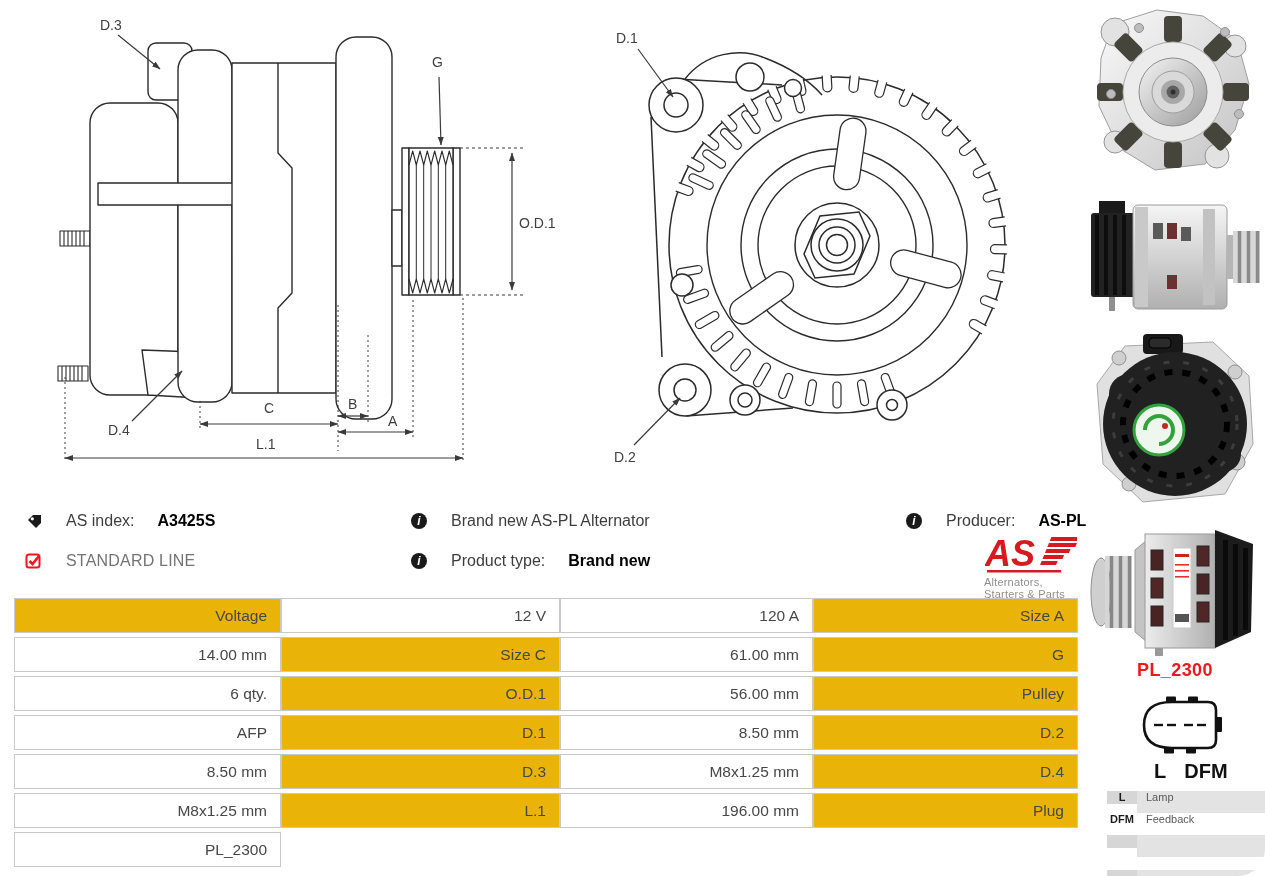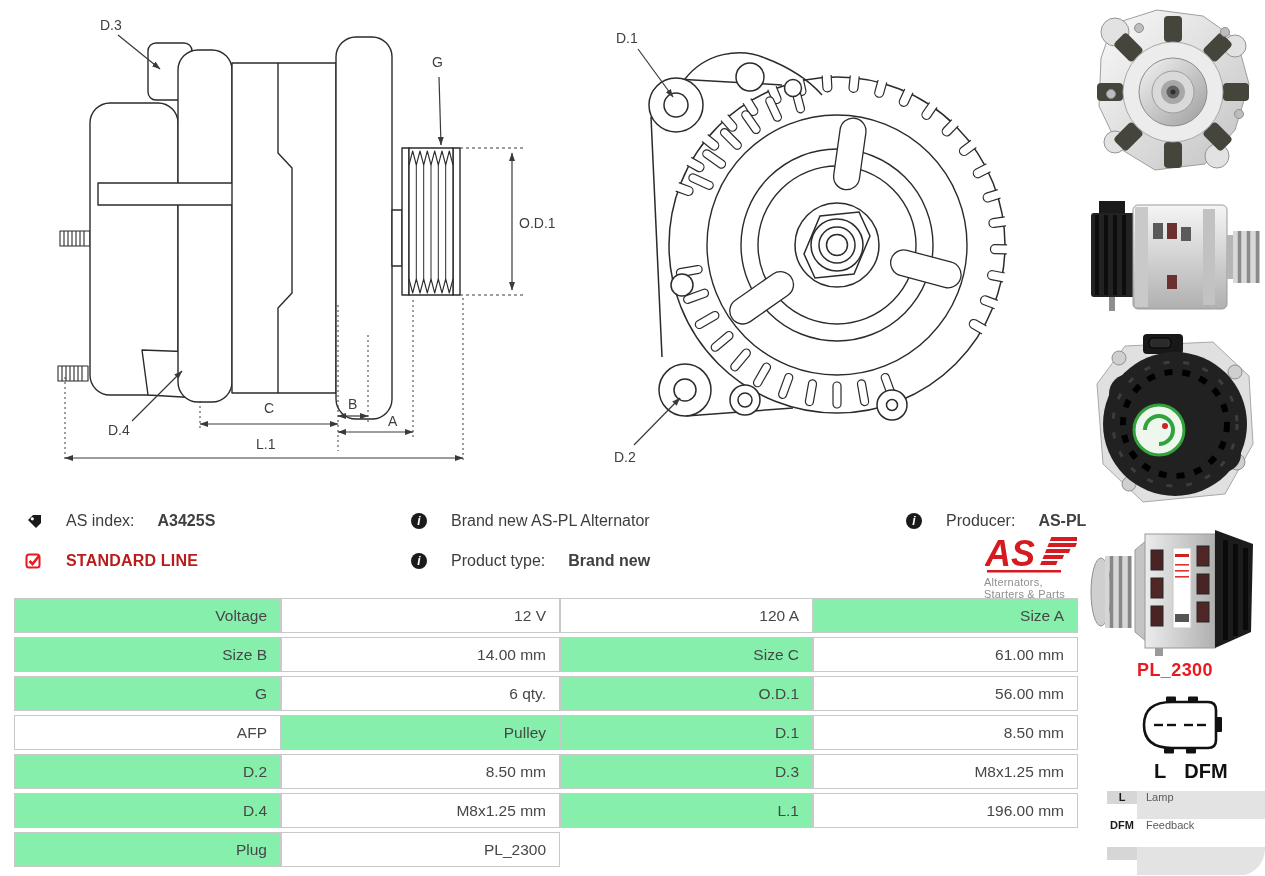--- a/index.html
+++ b/index.html
@@ -2,39 +2,39 @@
 <html><head>
 <meta charset="utf-8">
 <style>
   html,body{margin:0;padding:0;background:#fff;}
   .page{position:relative;width:1265px;height:876px;background:#fff;overflow:hidden;
         font-family:"Liberation Sans",sans-serif;color:#3d3d3d;border-radius:27px;}
   .abs{position:absolute;}
   
   .info-line{position:absolute;display:flex;align-items:center;gap:23px;height:22px;
              font-size:16px;color:#3d3d3d;white-space:nowrap;}
-  .info-line .b{font-weight:bold;color:#404040;}
-  .red-line{color:#b91c1c;font-weight:bold;letter-spacing:.2px;}
+  .info-line .b{font-weight:bold;color:#000000;}
+  .red-line{color:#737373;font-weight:normal;letter-spacing:.2px;}
   .logo-tagline{position:absolute;left:984px;top:576px;width:100px;font-size:11px;color:#8f8f8f;
                 letter-spacing:.2px;}
   
   .spec-table{position:absolute;left:14px;top:598px;width:1064px;display:grid;
               grid-template-columns:267px 279px 253px 265px;grid-auto-rows:35px;row-gap:4px;}
   .cell{border:1px solid #c9c9c9;display:flex;align-items:center;justify-content:flex-end;
         padding-right:13px;font-size:15.5px;color:#474747;box-sizing:border-box;}
-  .cell.lbl{background:#86efac;padding-left:28px;}
+  .cell.lbl{background:#eab308;padding-left:28px;}
   .cell.val{background:#ffffff;}
   
   .plug-name{position:absolute;left:1085px;top:660px;width:180px;text-align:center;
              font-size:18px;font-weight:bold;color:#e8191f;letter-spacing:.4px;}
   
   .legend{position:absolute;left:1107px;top:791px;display:grid;grid-template-columns:30px 128px;
           font-size:11px;line-height:13px;}
   .legend .k{font-weight:bold;color:#1a1a1a;text-align:center;height:13px;}
-  .legend .v{color:#5a5a5a;padding-left:9px;height:28px;}
+  .legend .v{color:#5a5a5a;padding-left:9px;height:22px;}
   .legend .shade-k{background:#d6d6d6;}
   .legend .shade-v{background:#e3e3e3;}
   .legend .spacer{height:13px;background:#fff;}
   svg text{font-family:"Liberation Sans",sans-serif;}
   .dim{fill:#3f3f3f;font-size:14px;}
   .photo{position:absolute;left:1085px;width:180px;}
 </style>
 </head>
 <body>
 
@@ -397,32 +397,31 @@
     <rect x="2" y="37" width="74" height="2.5" fill="#d71920"></rect>
   </svg>
   <div class="logo-tagline">Alternators, Starters &amp; Parts</div>
 
   <div class="spec-table">
     <div class="cell lbl">Voltage</div>
     <div class="cell val">12 V</div>
     <div class="cell val">120 A</div>
 
     <div class="cell lbl">Size A</div>
-    <div class="cell lbl">Size B</div>
     <div class="cell val">14.00 mm</div>
 
     <div class="cell lbl">Size C</div>
     <div class="cell val">61.00 mm</div>
     <div class="cell lbl">G</div>
     <div class="cell val">6 qty.</div>
 
     <div class="cell lbl">O.D.1</div>
     <div class="cell val">56.00 mm</div>
+    <div class="cell lbl">Pulley</div>
     <div class="cell val">AFP</div>
-    <div class="cell lbl">Pulley</div>
 
     <div class="cell lbl">D.1</div>
     <div class="cell val">8.50 mm</div>
     <div class="cell lbl">D.2</div>
     <div class="cell val">8.50 mm</div>
 
     <div class="cell lbl">D.3</div>
     <div class="cell val">M8x1.25 mm</div>
     <div class="cell lbl">D.4</div>
     <div class="cell val">M8x1.25 mm</div>

